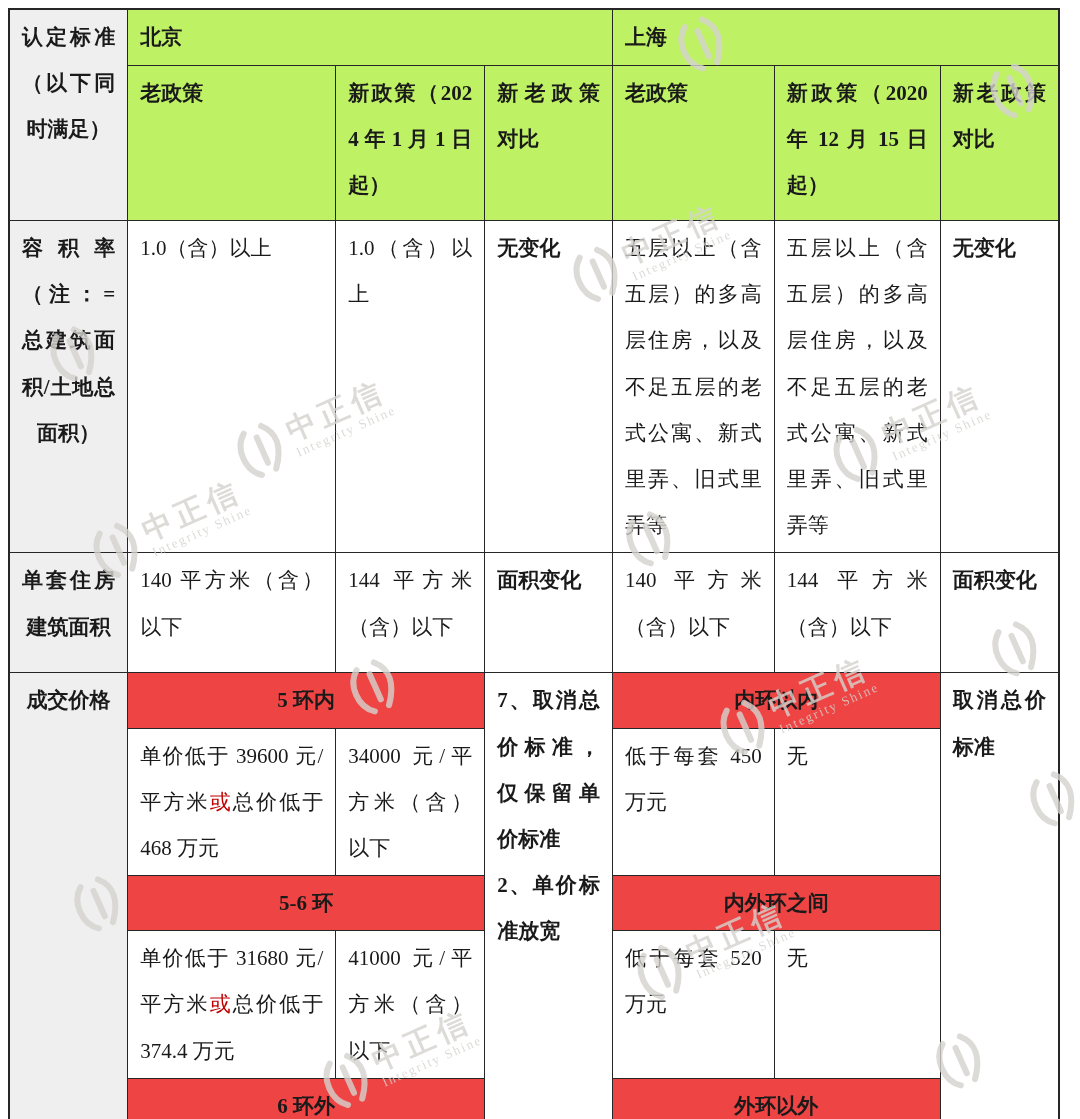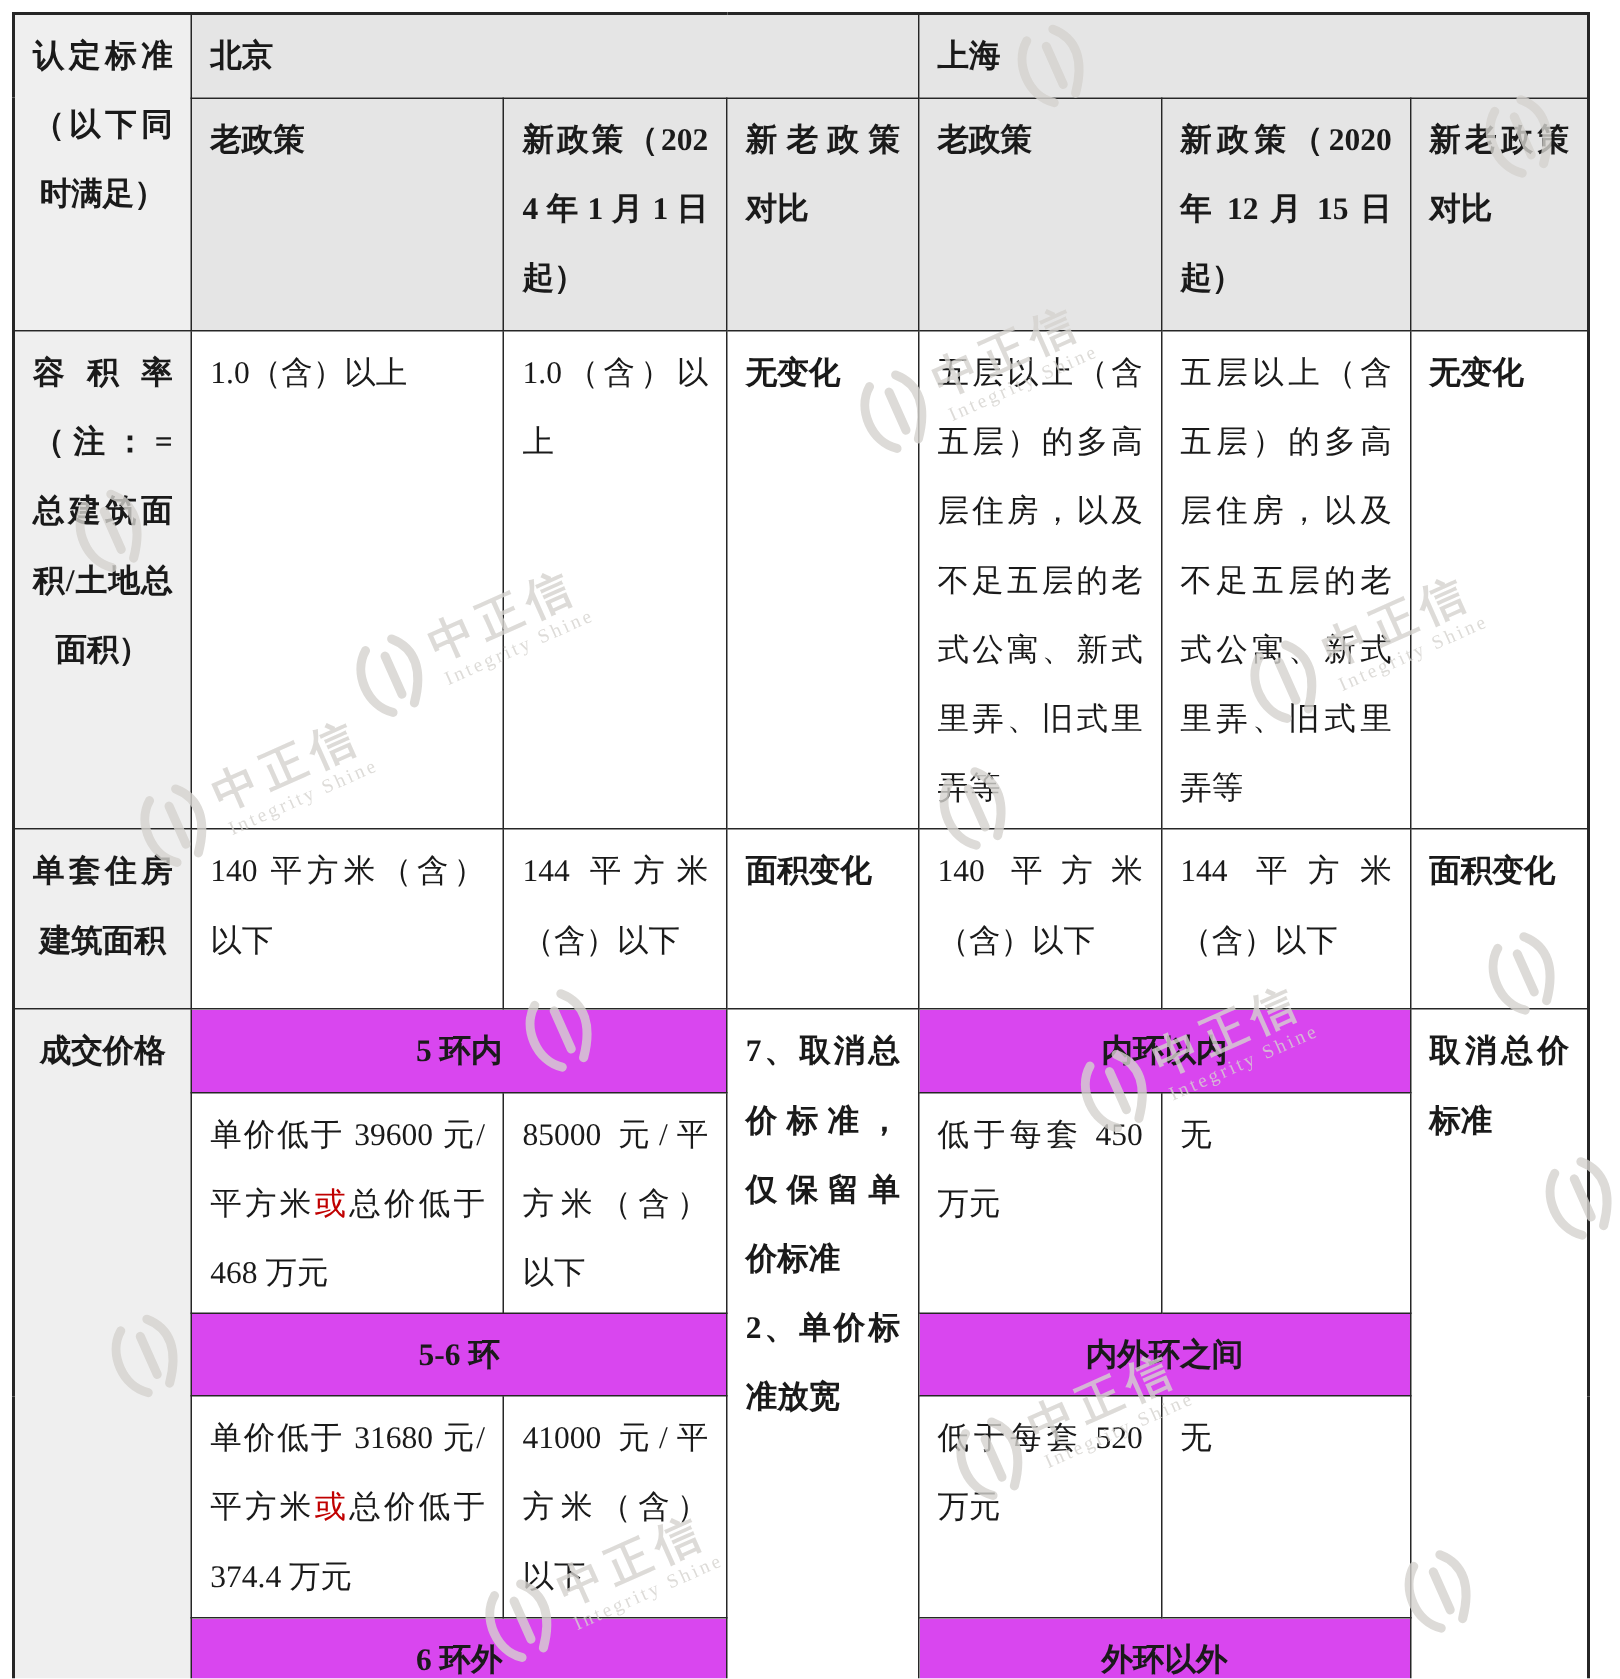--- a/index.html
+++ b/index.html
@@ -25,38 +25,38 @@
     font-size:21px;
     line-height:2.2;
     color:#1a1a1a;
     vertical-align:top;
     text-align:justify;
     word-break:break-all;
     overflow:hidden;
   }
   
   td.hdr{
-    background:#e5e5e5;
+    background:#bef264;
     color:#17375e;
     font-weight:bold;
     text-align:center;
     vertical-align:middle;
   }
   td.hdr-top{vertical-align:top;}
   td.lbl{
     background:#efefef;
     color:#17375e;
     font-weight:bold;
     text-align:justify;
     text-align-last:center;
     vertical-align:top;
   }
   td.lbl-mid{vertical-align:middle;text-align:center;text-align-last:center;}
   td.zone{
-    background:#d946ef;
+    background:#ef4444;
     color:#17375e;
     font-weight:bold;
     text-align:center;
     text-align-last:center;
     vertical-align:middle;
     padding:2px 6px;
   }
   td.cmp{
     color:#c00000;
     vertical-align:middle;
@@ -142,21 +142,21 @@
       <td rowspan="6" class="cmp">
         <div>7、取消总价标准，仅保留单价标准</div>
         <div>2、单价标准放宽</div>
       </td>
       <td colspan="2" class="zone">内环以内</td>
       <td rowspan="6" class="cmp">取消总价标准</td>
     </tr>
 
     <tr style="height:118px">
       <td><span>单价低于 39600 元/平方米</span><span class="or-red">或</span><span>总价低于 468 万元</span></td>
-      <td>85000 元/平方米（含）以下</td>
+      <td>34000 元/平方米（含）以下</td>
       <td>低于每套 450 万元</td>
       <td>无</td>
     </tr>
 
     <tr style="height:55px">
       <td colspan="2" class="zone">5-6 环</td>
       <td colspan="2" class="zone">内外环之间</td>
     </tr>
 
     <tr style="height:117px">

